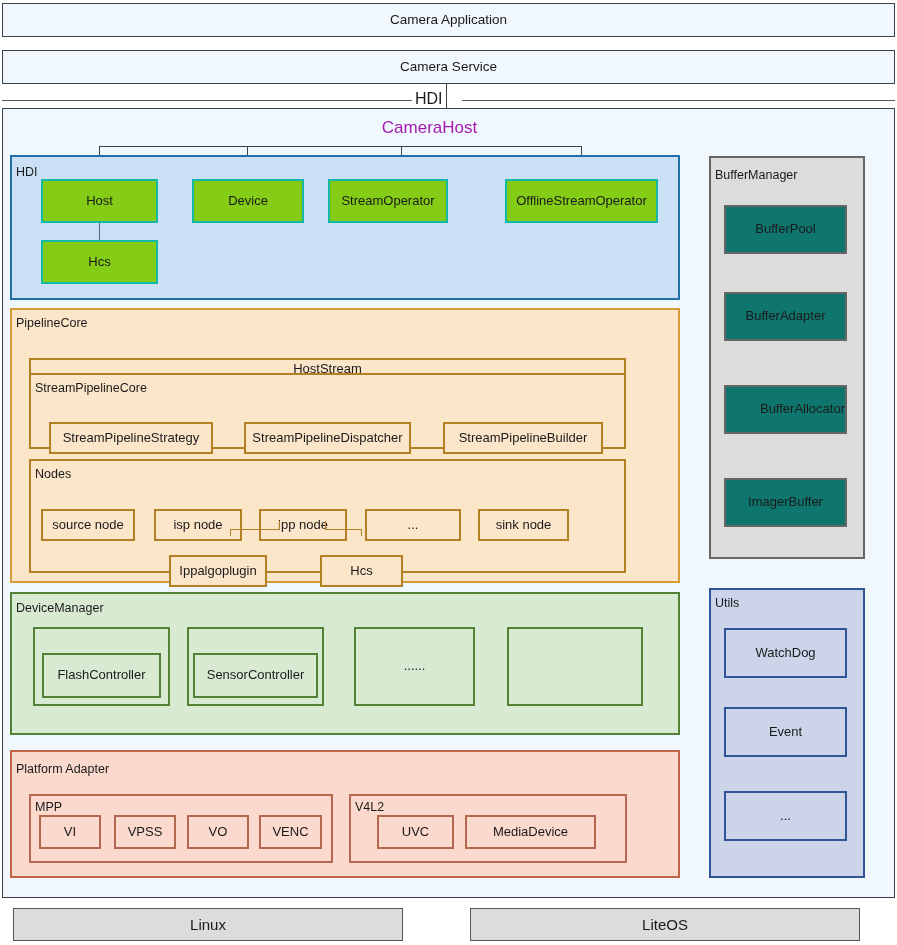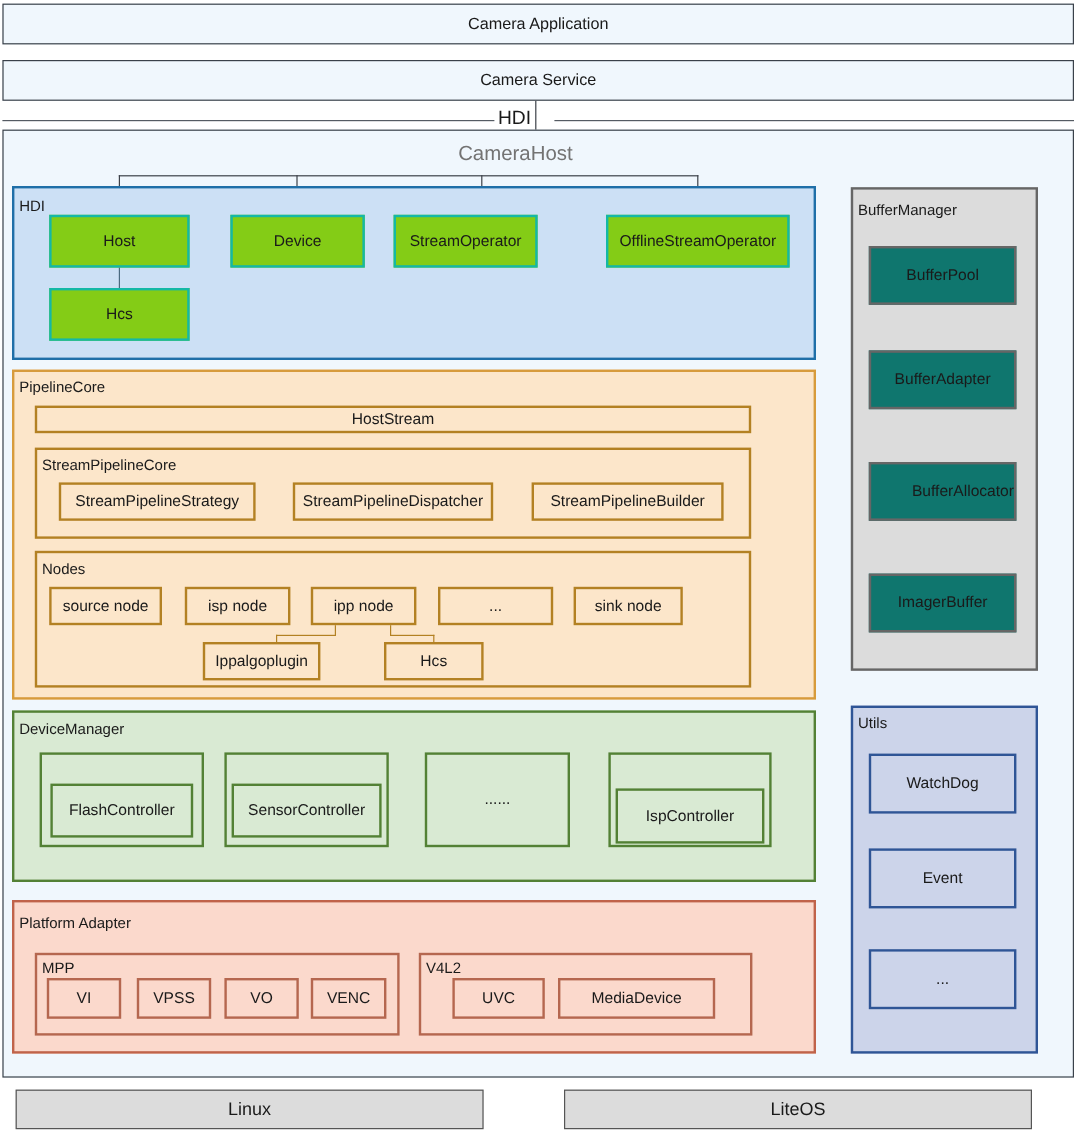--- a/index.html
+++ b/index.html
@@ -63,21 +63,21 @@
     width: 893px; height: 790px;
     background: #f0f7fd;
     border: 1.3px solid #3a414a;
   }
   #camerahost-title {
     position: absolute;
     left: 0; top: 118px;
     width: 859px;
     text-align: center;
     font-size: 17px;
-    color: #737373;
+    color: #a21caf;
   }
 
   
   .conn {
     position: absolute;
     background: #5a5f66;
   }
   .conn.h { height: 1.2px; }
   .conn.v { width: 1.2px; }
   .conn-dark { background: #3c4149; }
@@ -96,20 +96,21 @@
 
   
   .sect-pipe {
     position: absolute;
     background: #fce6ca;
     border: 2px solid #d79b3c;
   }
   .box-pipe {
     background: #fce6ca;
     border: 2px solid #b38123;
+    margin-top: 20px;
   }
   .conn-pipe { background: #b38123; }
 
   
   .sect-dev {
     position: absolute;
     background: #d9ead3;
     border: 2px solid #538135;
   }
   .box-dev {
@@ -270,23 +271,20 @@
   <div class="box-dev" style="position:absolute; left:187px; top:627px; width:137px; height:79px;"></div>
   <div class="abox box-dev" style="left:193px; top:653px; width:125px; height:45px;">
     <span>SensorController</span>
   </div>
 
   <div class="abox box-dev" style="left:354px; top:627px; width:121px; height:79px;">
     <span>......</span>
   </div>
 
   <div class="box-dev" style="position:absolute; left:507px; top:627px; width:136px; height:79px;"></div>
-  <div class="abox box-dev" style="left:513px; top:657px; width:124px; height:46px;">
-    <span>IspController</span>
-  </div>
 
   <div class="sect-plat" style="left:10px; top:750px; width:670px; height:128px;"></div>
   <div class="grouplabel" style="left:16px; top:762px;">Platform Adapter</div>
 
   <div class="sect-plat" style="left:29px; top:794px; width:304px; height:69px; border-color:#b5674f;"></div>
   <div class="grouplabel" style="left:35px; top:800px;">MPP</div>
 
   <div class="abox box-plat" style="left:39px; top:815px; width:62px; height:34px;">
     <span>VI</span>
   </div>

